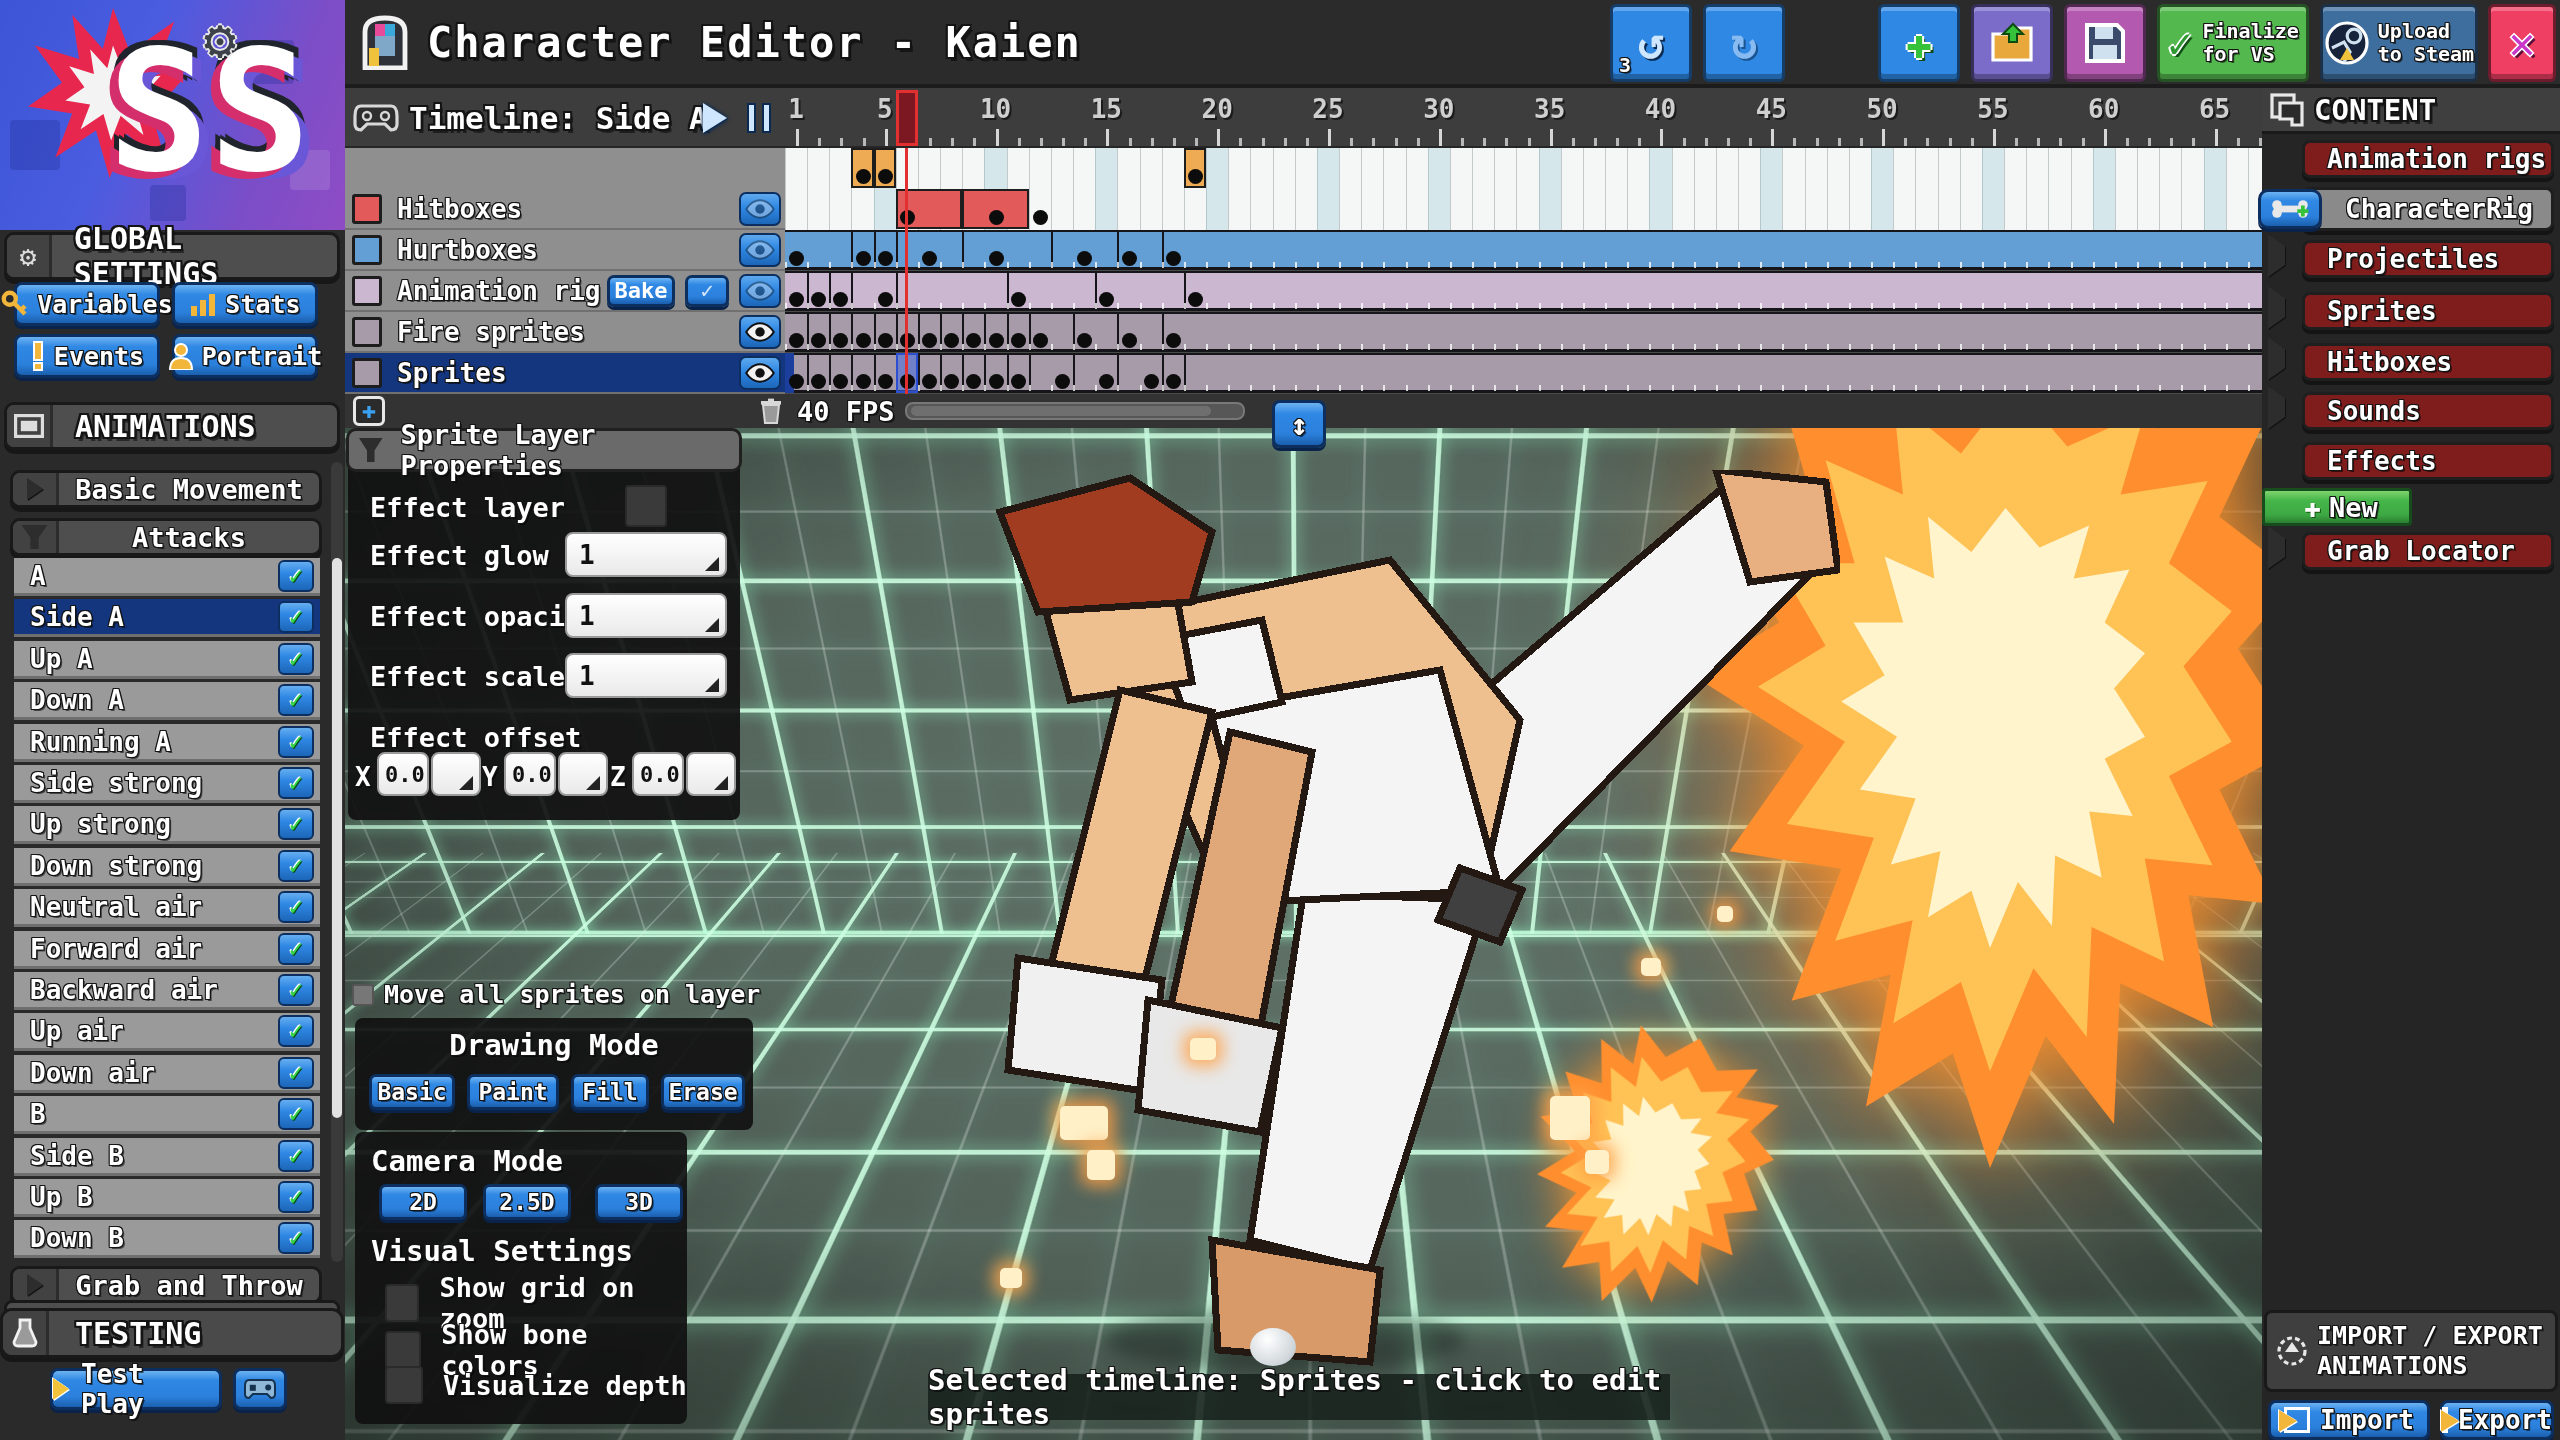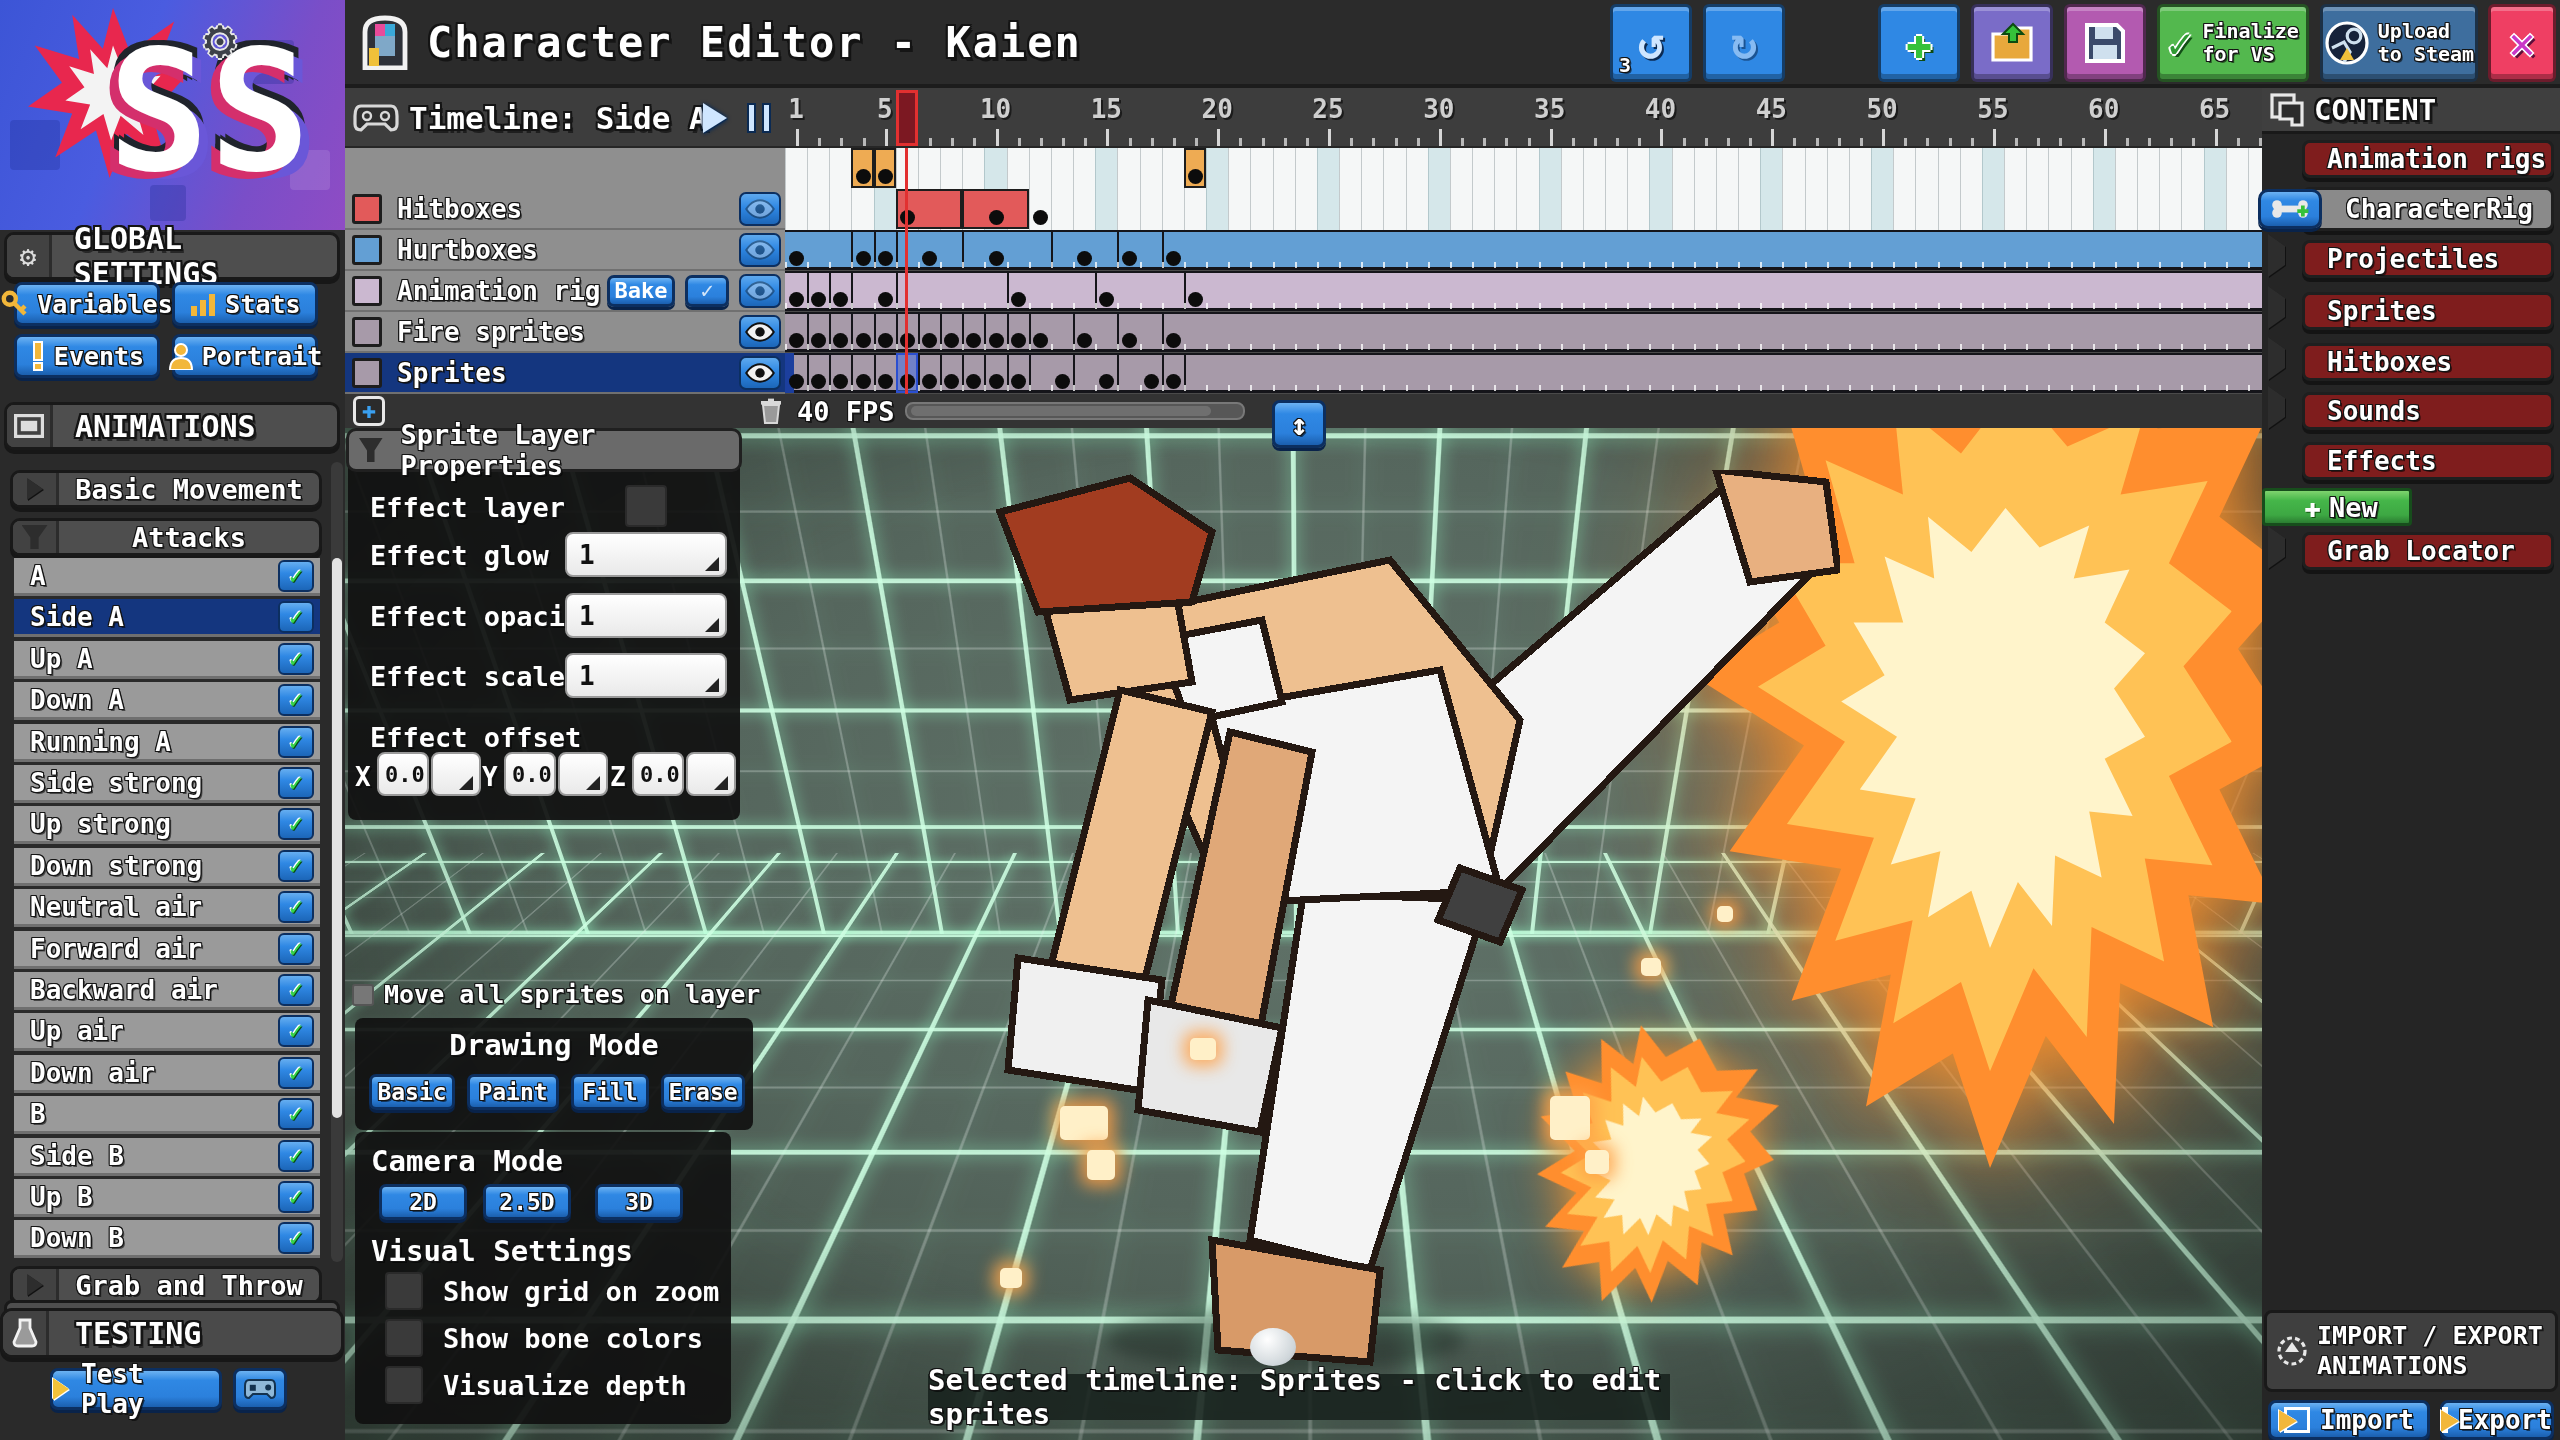--- a/index.html
+++ b/index.html
@@ -163,21 +163,21 @@
     border:3px solid #202020;border-radius:10px;display:flex;align-items:center}
   #props .titlebar .t{margin-left:18px;font-size:27px}
   .prop-label{position:absolute;left:22px;font-size:27px}
   .num-input{position:absolute;background:linear-gradient(#ffffff,#e9e9e9);border:2px solid #9a9a9a;
     border-radius:8px;color:#111;font-size:26px;display:flex;align-items:center;padding-left:12px;cursor:text}
   .num-input .drag{position:absolute;right:6px;bottom:4px;width:14px;height:14px;
     clip-path:polygon(100% 0,100% 100%,0 100%);background:#222}
   .chk{background:#3a3a3a;border:2px solid #2a2a2a;border-radius:4px;cursor:pointer}
   #drawpanel{left:355px;top:1018px;width:398px;height:112px}
   #drawpanel .t{position:absolute;top:10px;width:100%;text-align:center;font-size:29px}
-  #campanel{left:355px;top:1132px;width:376px;height:292px}
+  #campanel{left:355px;top:1132px;width:332px;height:292px}
   #campanel .t1{position:absolute;left:16px;top:12px;font-size:29px}
   #campanel .t2{position:absolute;left:16px;top:102px;font-size:29px}
   .mini-btn{position:absolute;height:36px;font-size:23px;color:#fff;border-radius:7px}
   .vis-row{position:absolute;left:30px;display:flex;align-items:center;gap:20px;cursor:pointer}
   .vis-row .box{width:38px;height:38px}
   .vis-row .lbl{font-size:27px}
 
   #statusbar{position:absolute;left:928px;top:1374px;width:742px;height:46px;z-index:24;
     background:rgba(24,34,30,.88);display:flex;align-items:center;justify-content:center}
   #statusbar .t{font-size:29px}

